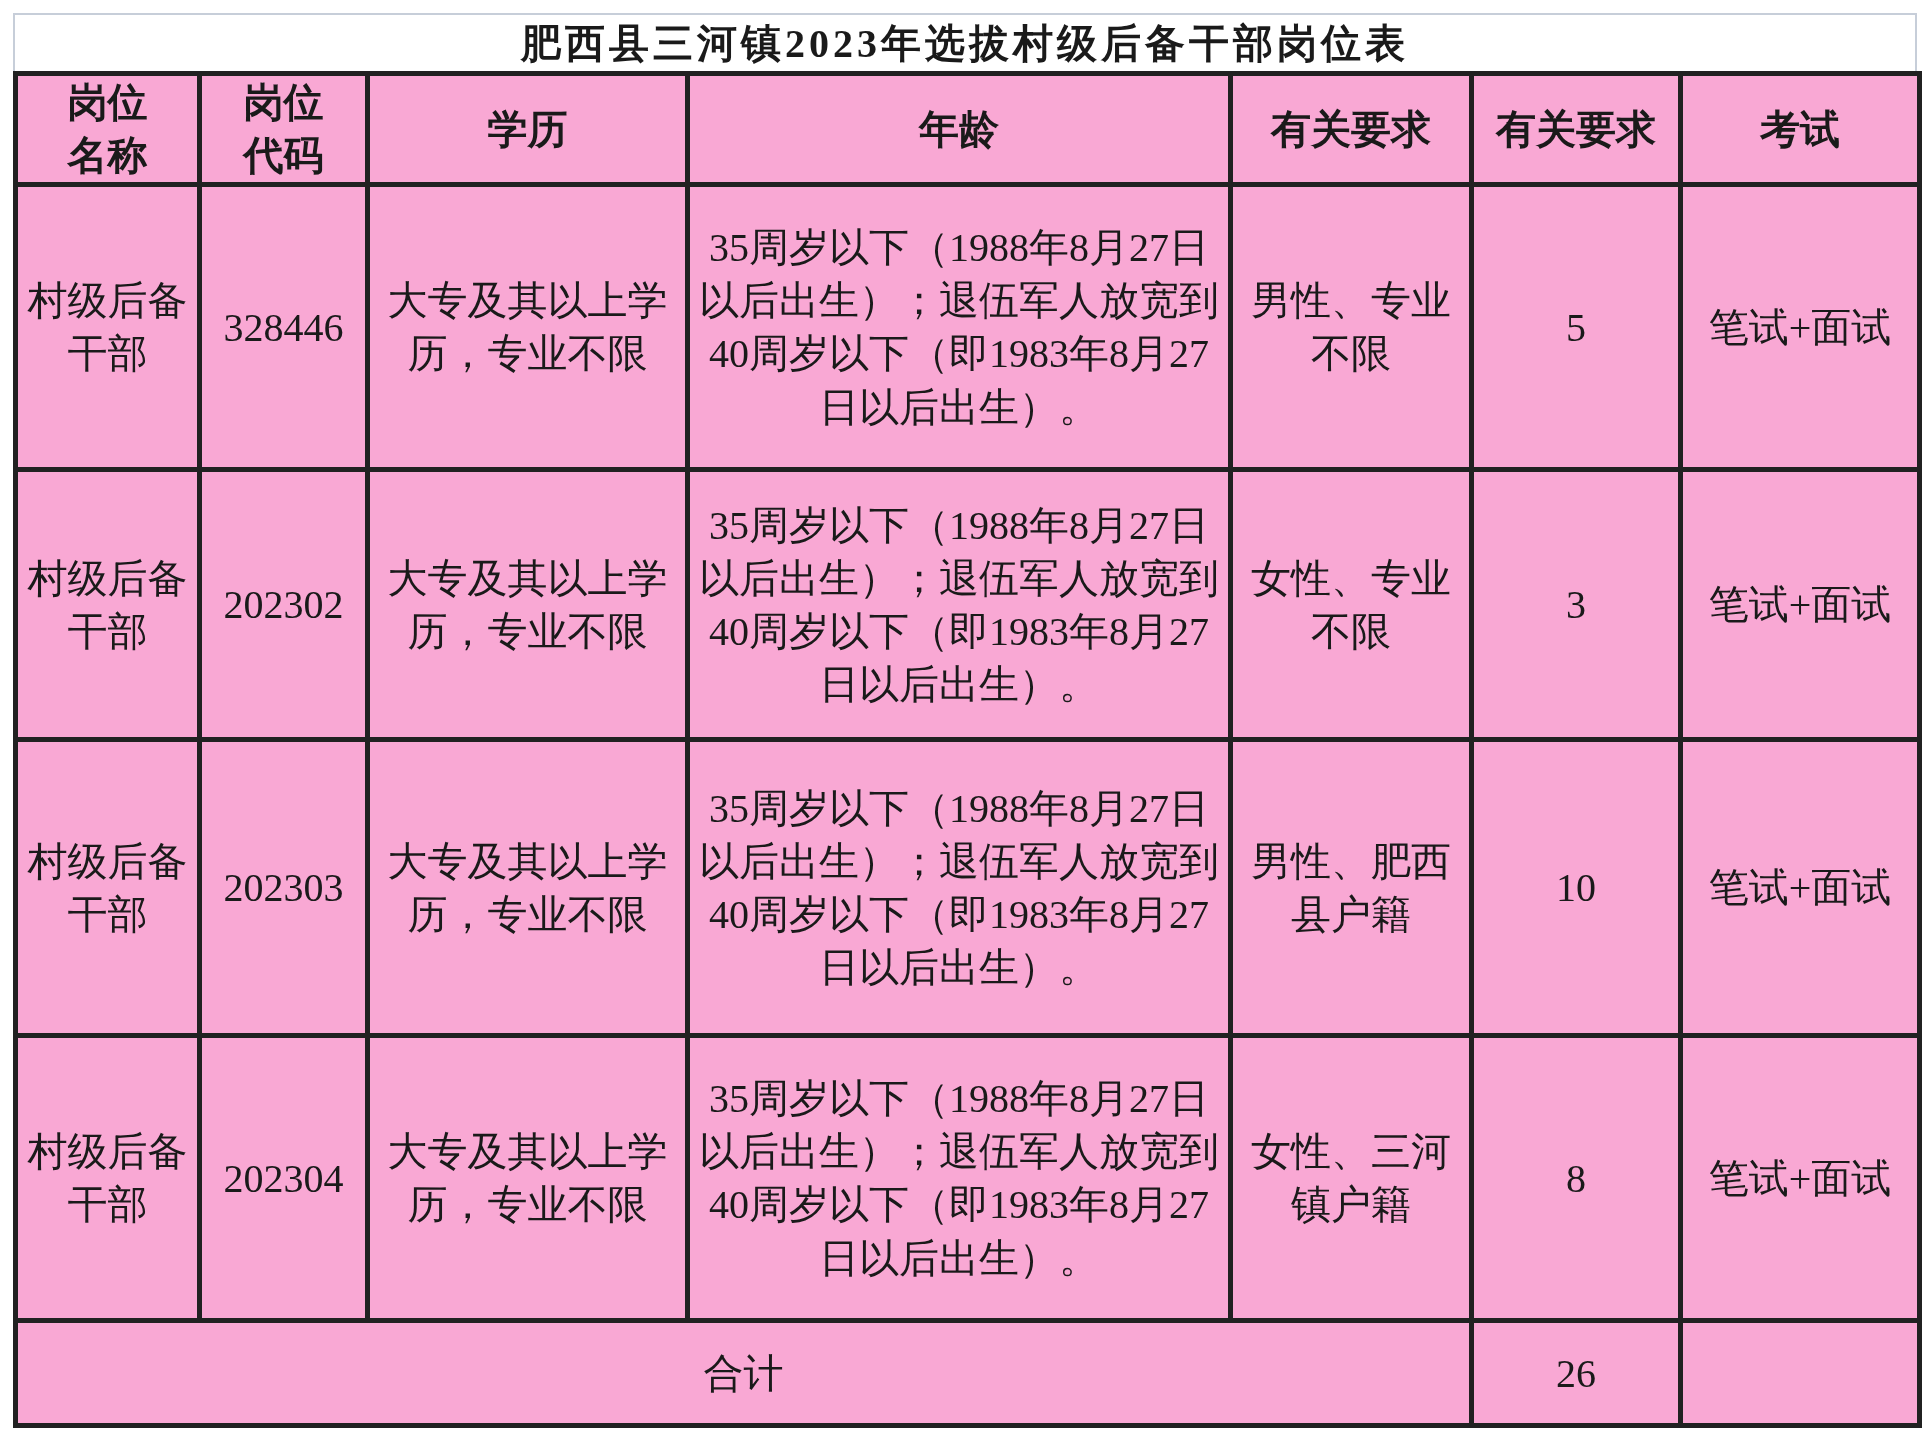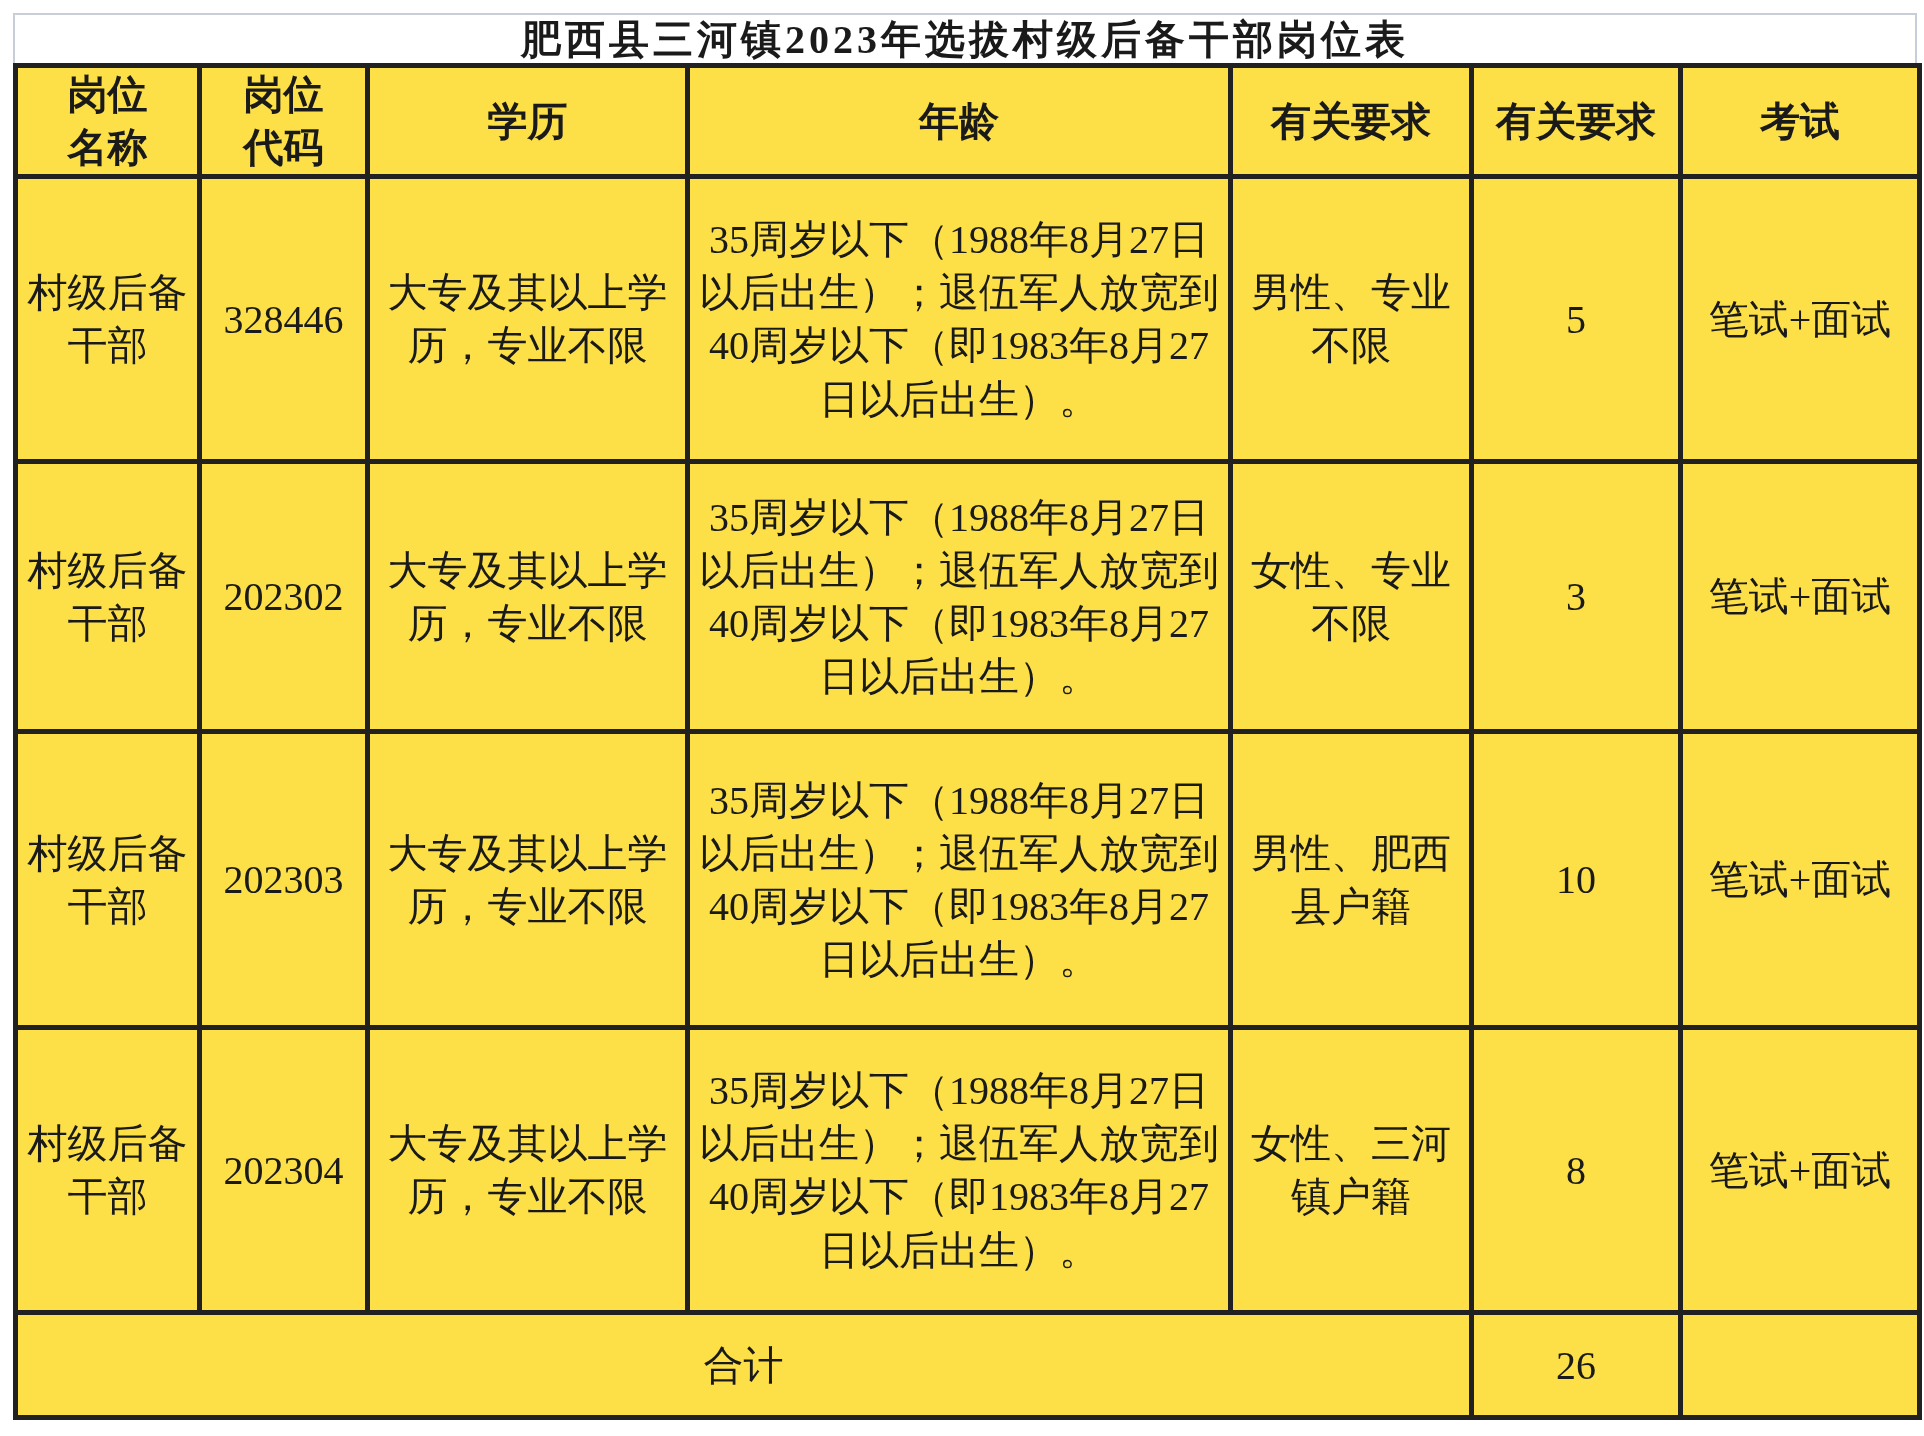--- a/index.html
+++ b/index.html
@@ -16,38 +16,38 @@
   }
   .doc {
     position: absolute;
     left: 13px;
     top: 13px;
     width: 1904px;
   }
   .title-bar {
     box-sizing: border-box;
     width: 100%;
-    height: 50px;
+    height: 58px;
     border: 2px solid #c7ced9;
     border-bottom: 0;
     background: #ffffff;
     display: flex;
     align-items: center;
     justify-content: center;
     font-size: 40px;
     font-weight: bold;
     letter-spacing: 4px;
     white-space: nowrap;
     overflow: visible;
   }
   table.positions {
     border-collapse: collapse;
     table-layout: fixed;
     width: 100%;
-    background: #fde047;
+    background: #f9a8d4;
   }
   table.positions th,
   table.positions td {
     border: 5px solid #212121;
     font-size: 40px;
     line-height: 1.33;
     padding: 0 8px;
     text-align: center;
     vertical-align: middle;
     color: #1a1a1a;

